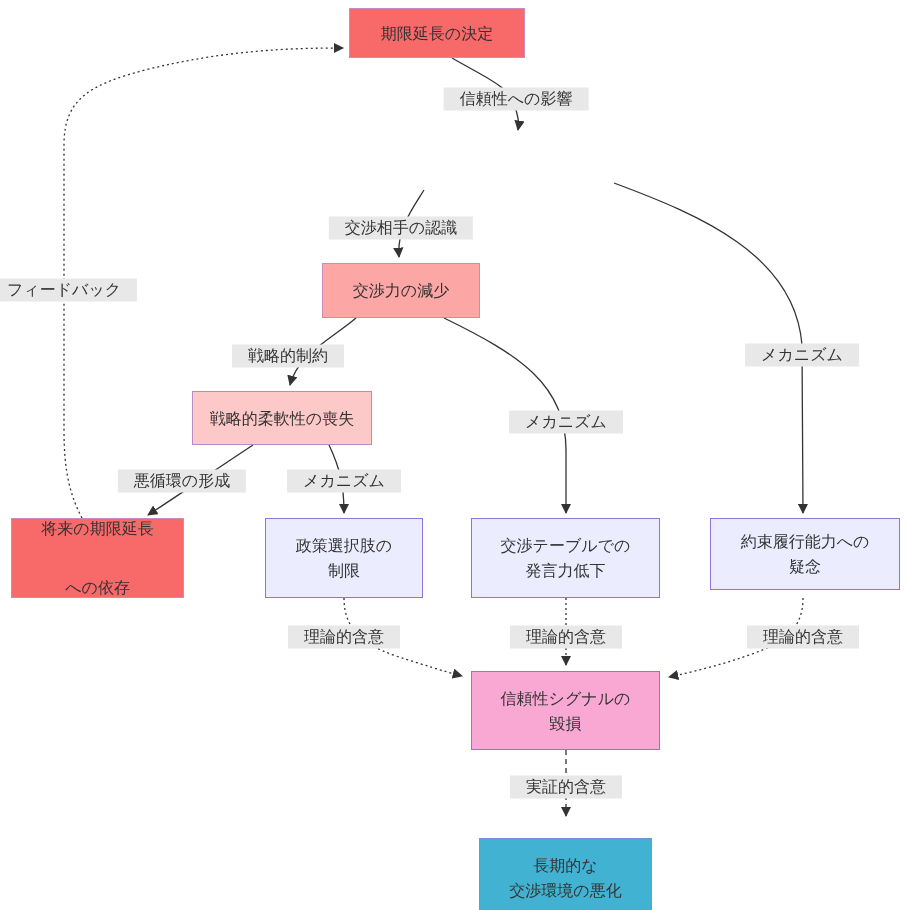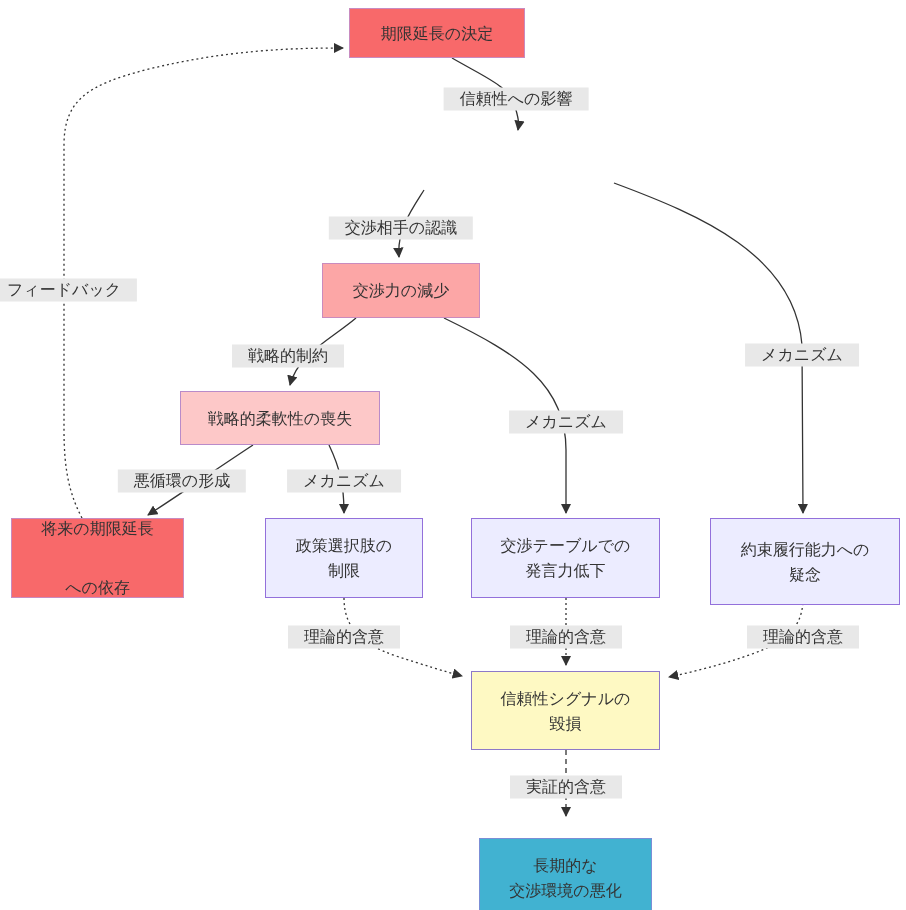--- a/index.html
+++ b/index.html
@@ -19,26 +19,26 @@
     align-items:center; justify-content:center;
     font-size:16px; line-height:25px;
     text-align:center;
     border:1.4px solid #9370db;
   }
   .node .line { white-space:nowrap; }
   
   #n-decision   { left:349px; top:8px;   width:176px; height:50px; background:#f8696a; border-color:#c88bc0;align-items:center; }
   #n-threat     { left:427px; top:136px; width:187px; height:54px; background:#fb8a8a; border-color:#cd86b8; }
   #n-bargaining { left:322px; top:263px; width:158px; height:55px; background:#fca6a6; border-color:#c98bbe; }
-  #n-flexibility{ left:180px; top:391px; width:200px; height:54px; background:#fdc8c8; border-color:#b98bc9; }
+  #n-flexibility{ left:192px; top:391px; width:180px; height:54px; background:#fdc8c8; border-color:#b98bc9; }
   #n-dependence { left:11px;  top:518px; width:173px; height:80px; background:#f8696a; border-color:#c88bc0;gap:34px; }
   #n-policy     { left:265px; top:518px; width:158px; height:80px; background:#ececff; border-color:#9370db; }
   #n-table      { left:471px; top:518px; width:189px; height:80px; background:#ececff; border-color:#9370db; }
-  #n-commitment { left:710px; top:518px; width:190px; height:87px; background:#ececff; border-color:#9370db; }
-  #n-signal     { left:471px; top:671px; width:189px; height:79px; background:#fef9c3; border-color:#8d79c8; }
+  #n-commitment { left:710px; top:518px; width:190px; height:72px; background:#ececff; border-color:#9370db; }
+  #n-signal     { left:471px; top:671px; width:189px; height:79px; background:#f9a8d4; border-color:#8d79c8; }
   #n-longterm   { left:479px; top:822px; width:173px; height:80px; background:#41b2d1; border-color:#7b8ed6;margin-top:16px; }
   .elabel {
     position:absolute;
     transform:translate(-50%,-50%);
     background:#e8e8e8;
     color:#333333;
     font-size:16px;
     padding:1px 16px;
     white-space:nowrap;
   }

